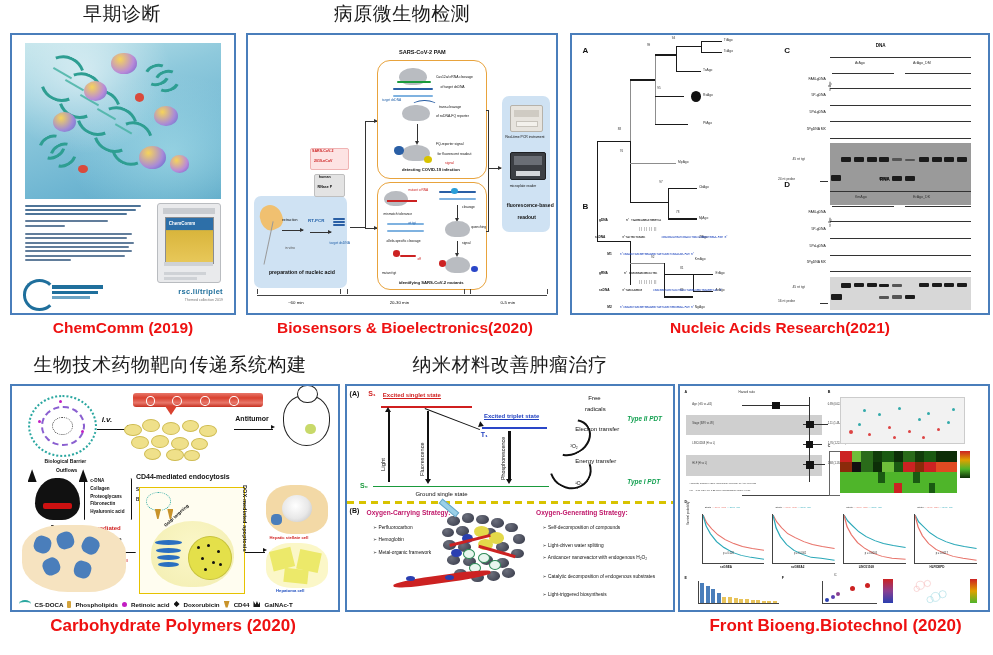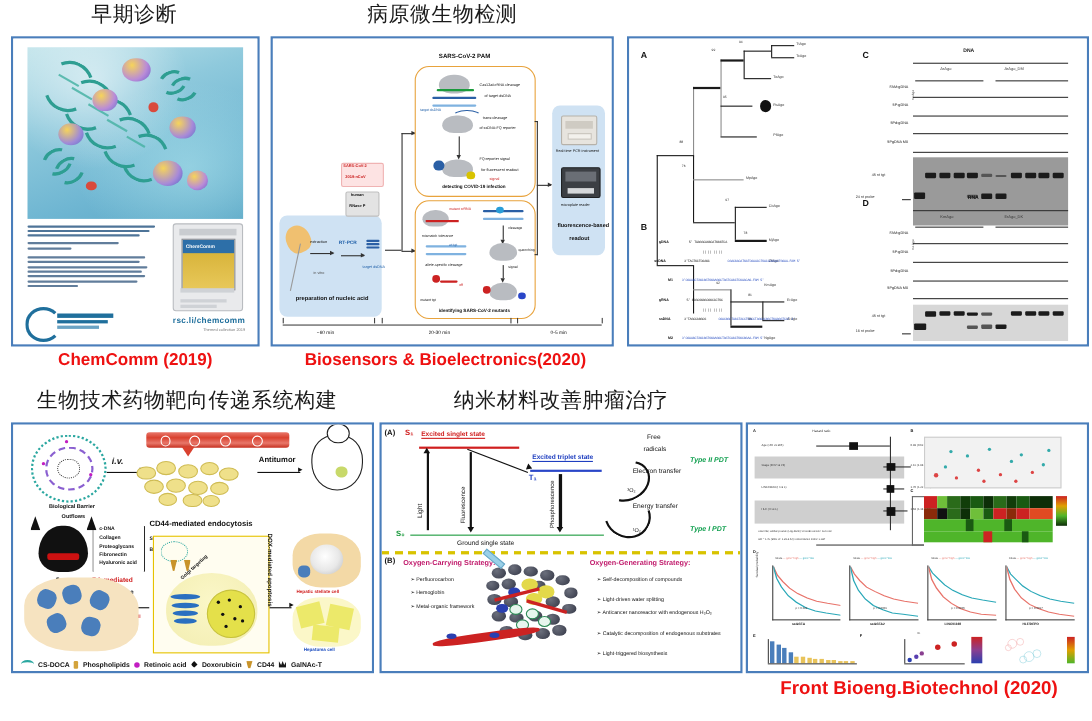--- a/index.html
+++ b/index.html
@@ -212,21 +212,21 @@
           <div style="position:absolute;left:10%;bottom:3%;width:54%;height:4%;background:#cfd2d6;"></div>
         </div>
 
         <div class="cover-logo">
           <div style="position:absolute;left:0;top:8%;width:34%;height:84%;border:3px solid #1f6f9c;border-right-color:transparent;border-radius:50%;"></div>
           <div style="position:absolute;left:36%;top:28%;width:64%;height:4px;background:#1f6f9c;"></div>
           <div style="position:absolute;left:36%;top:46%;width:58%;height:3px;background:#1f6f9c;"></div>
           <div style="position:absolute;left:36%;top:62%;width:48%;height:3px;background:#6aa3c4;"></div>
         </div>
         <div class="cover-brand">
-          <div style="text-align:right;font-size:7.5px;color:#1f6f9c;font-weight:bold;letter-spacing:.3px;">rsc.li/chemcomm</div>
+          <div style="text-align:right;font-size:7.5px;color:#1f6f9c;font-weight:bold;letter-spacing:.3px;">rsc.li/triplet</div>
           <div style="text-align:right;font-size:3.6px;color:#777;margin-top:2px;">Themed collection 2019</div>
         </div>
       </div>
     </div>
   </div>
   <div class="cell-caption" style="position:absolute;left:10px;top:320px;width:226px;font-size:15.5px;">ChemComm (2019)</div>
 
   <div class="cell" style="left:246px;top:4px;width:312px;">
     <div class="cell-title">病原微生物检测</div>
   </div>
@@ -499,20 +499,21 @@
           <div class="band faint" style="left:35%;top:56%;width:7%;height:9%;"></div>
           <div class="band faint" style="left:44%;top:55%;width:7%;height:10%;"></div>
           <div class="band" style="left:53%;top:53%;width:7%;height:14%;"></div>
         </div>
         <div class="tiny" style="left:53%;top:90%;font-size:3.4px;">45 nt tgt</div>
         <div class="tiny" style="left:49.5%;top:95%;font-size:3.4px;">16 nt probe</div>
         <div class="hline" style="left:59.5%;top:96.5%;width:2%;"></div>
       </div>
     </div>
   </div>
+  <div class="cell-caption" style="position:absolute;left:600px;top:320px;width:360px;font-size:15.5px;">Nucleic Acids Research(2021)</div>
 
   <div class="cell" style="left:5px;top:355px;width:330px;">
     <div class="cell-title">生物技术药物靶向传递系统构建</div>
   </div>
   <div class="frame" style="left:10px;top:384px;width:330px;height:228px;">
     <div class="inner cs">
 
       <div class="liposome" style="left:5%;top:4%;width:20%;height:26%;border:2.5px dotted #2aa7a0;background:#fff;">
         <div style="position:absolute;inset:16%;border:2px dashed #8a5fd0;border-radius:50%;"></div>
         <div style="position:absolute;inset:34%;border:1.4px dotted #444;border-radius:50%;"></div>
@@ -639,20 +640,21 @@
         <span>Retinoic acid</span>
         <span style="display:inline-block;width:6px;height:6px;background:#111;clip-path:polygon(50% 0,100% 50%,50% 100%,0 50%);"></span>
         <span>Doxorubicin</span>
         <span style="display:inline-block;width:6px;height:7px;background:#c8932a;clip-path:polygon(0 0,100% 0,66% 100%,34% 100%);"></span>
         <span>CD44</span>
         <span style="display:inline-block;width:7px;height:6px;background:#1a1a1a;clip-path:polygon(0 0,30% 60%,50% 0,70% 60%,100% 0,100% 100%,0 100%);"></span>
         <span>GalNAc-T</span>
       </div>
     </div>
   </div>
+  <div class="cell-caption" style="position:absolute;left:8px;top:617px;width:330px;font-size:17px;">Carbohydrate Polymers (2020)</div>
 
   <div class="cell" style="left:345px;top:355px;width:330px;">
     <div class="cell-title">纳米材料改善肿瘤治疗</div>
   </div>
   <div class="frame" style="left:345px;top:384px;width:330px;height:228px;">
     <div class="inner jb">
 
       <div class="jb-lab" style="left:0.8%;top:2%;font-weight:bold;font-size:7px;">(A)</div>
       <div class="jb-lab red" style="left:6.5%;top:2%;font-weight:bold;font-size:7px;">S₁</div>
       <div class="jb-lab red underline-red" style="left:11%;top:2.5%;font-size:6px;font-weight:bold;">Excited singlet state</div>

